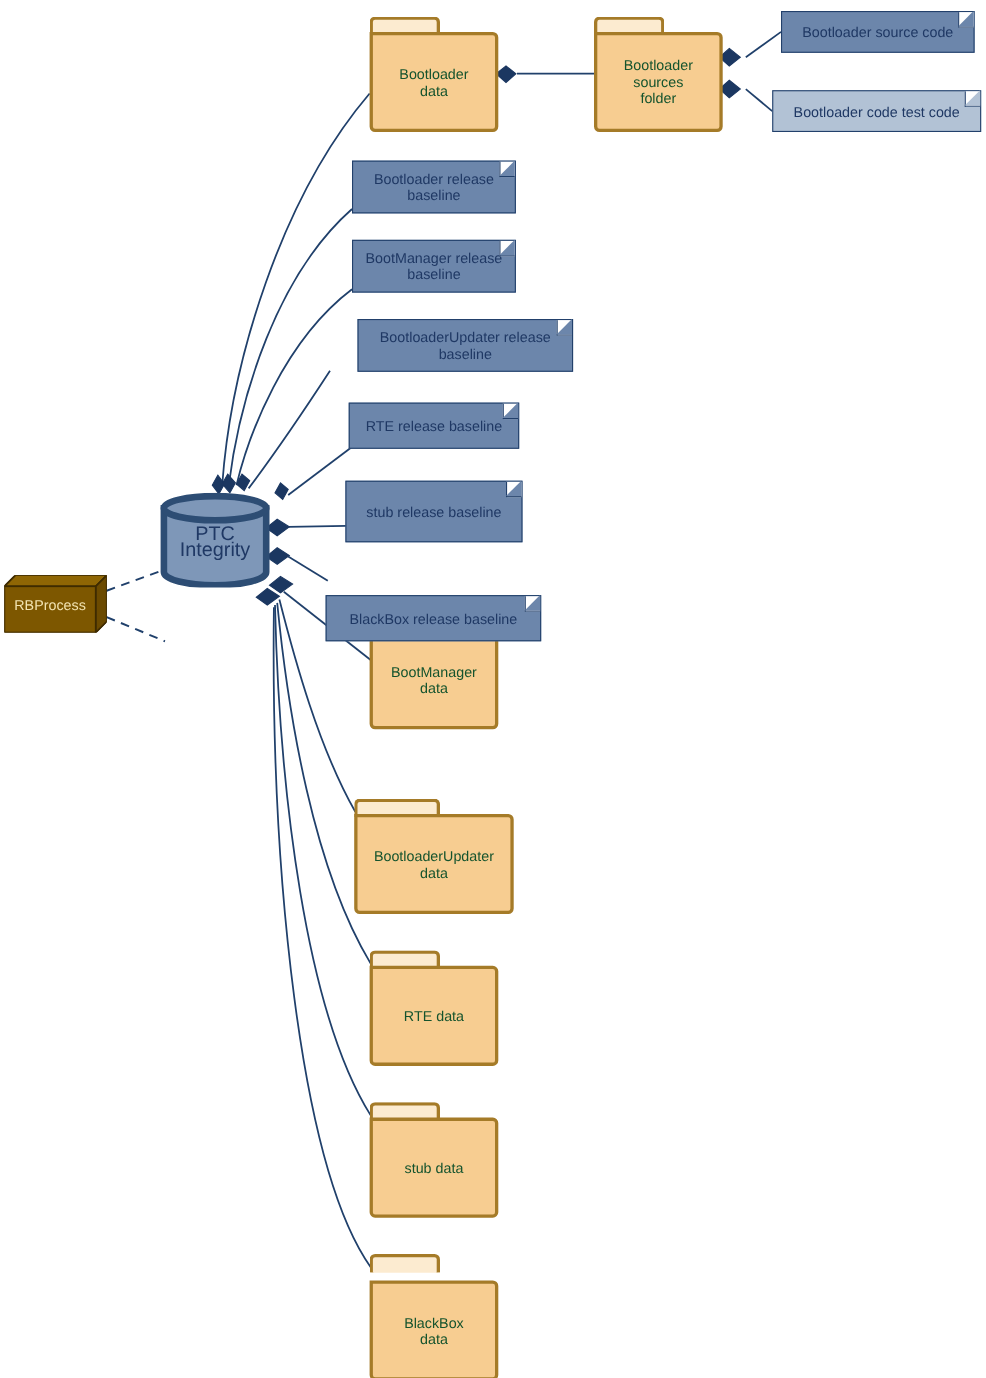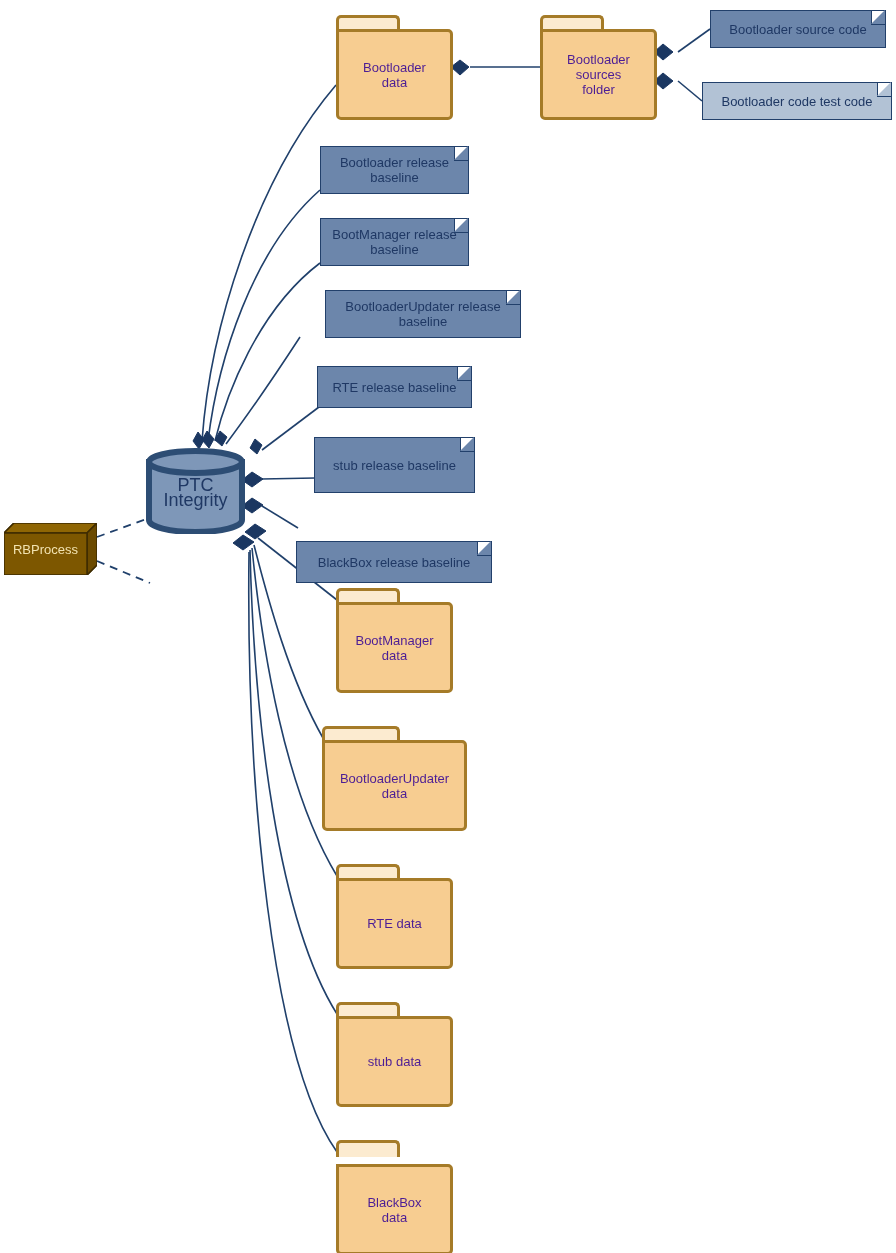--- a/index.html
+++ b/index.html
@@ -47,21 +47,21 @@
     left: 0;
     background: #F7CD91;
     border: 3px solid #A57B28;
     border-radius: 0 5px 5px 5px;
     box-sizing: border-box;
     display: flex;
     align-items: center;
     justify-content: center;
   }
   .folder .fld-label {
-    color: #4c1d95;
+    color: #14532d;
     font-size: 13px;
     line-height: 15px;
     text-align: center;
     white-space: pre-line;
   }
 
   
   .artifact {
     position: absolute;
     box-sizing: border-box;
@@ -210,21 +210,21 @@
 
   <div class="folder" style="left:540px; top:15px; width:117px; height:105px;">
     <div class="fld-tab" style="width:64px;"></div>
     <div class="fld-body" style="top:14px; width:117px; height:91px;">
       <span class="fld-label">Bootloader
 sources
 folder</span>
     </div>
   </div>
 
-  <div class="folder" style="left:336px; top:588px; width:117px; height:105px;padding-left:20px;">
+  <div class="folder" style="left:336px; top:558px; width:117px; height:105px;padding-left:20px;">
     <div class="fld-tab" style="width:64px;"></div>
     <div class="fld-body" style="top:14px; width:117px; height:91px;">
       <span class="fld-label">BootManager
 data</span>
     </div>
   </div>
 
   <div class="folder" style="left:322px; top:726px; width:145px; height:105px;">
     <div class="fld-tab" style="width:78px;"></div>
     <div class="fld-body" style="top:14px; width:145px; height:91px;">

